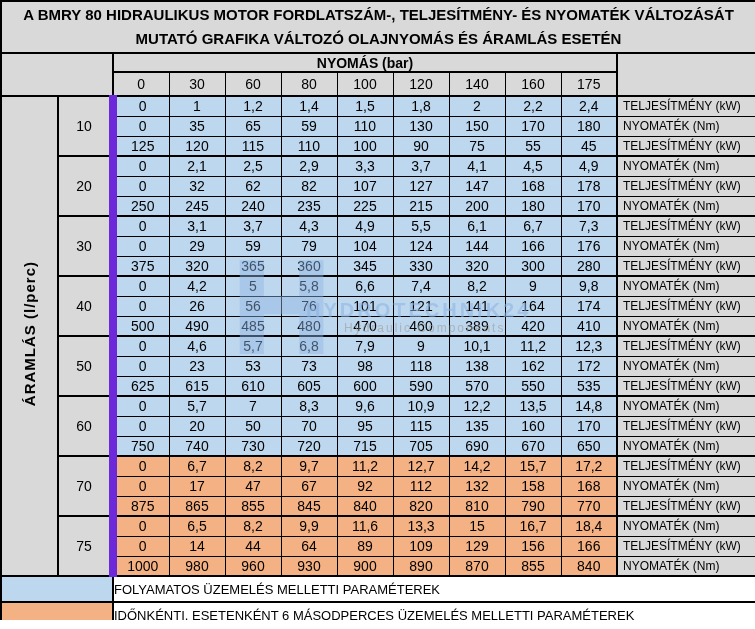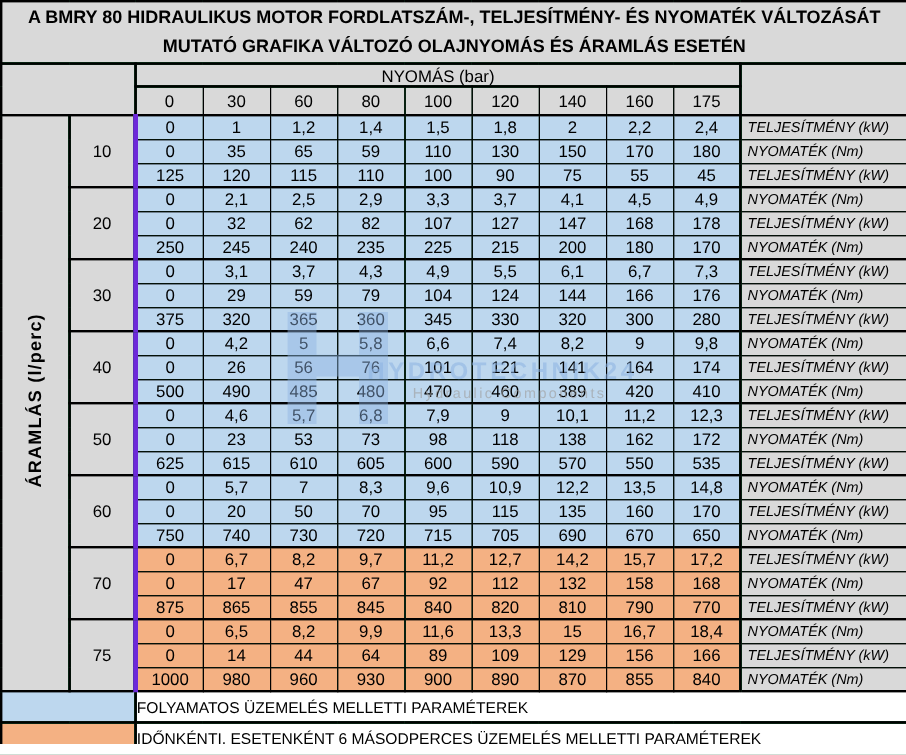--- a/index.html
+++ b/index.html
@@ -1,48 +1,48 @@
 <!DOCTYPE html>
 <html><head>
 <meta charset="utf-8">
 <style>
   * { box-sizing: border-box; }
   html,body { margin:0; padding:0; background:#ffffff; }
   .sheet {
     width:755px; height:620px; position:relative; overflow:hidden;
-    font-family:"Liberation Sans", sans-serif; color:#000; background:#14532d;
+    font-family:"Liberation Sans", sans-serif; color:#000; background:#0f172a;
   }
   table { border-collapse:collapse; width:755px; table-layout:fixed; }
   td {
     border:1px solid #000; padding:0; text-align:center;
     overflow:hidden; white-space:nowrap; vertical-align:middle;
   }
   .title-cell {
     height:52px; background:var(--gray,#D9D9D9); font-weight:bold;
     font-size:15px; line-height:1.6; border:2px solid #000;
   }
   .corner { background:var(--gray,#D9D9D9); border:2px solid #000; }
   .nyomas-cell {
-    height:19px; background:var(--gray,#D9D9D9); font-weight:normal;
+    height:19px; background:var(--gray,#D9D9D9); font-weight:bold;
     font-size:14px; border:2px solid #000;
   }
   .head-num { height:24px; background:var(--gray,#D9D9D9); font-size:14px; border-bottom:2px solid #000; }
   .axis-cell { background:var(--gray,#D9D9D9); border:2px solid #000; }
   .vert {
     writing-mode:vertical-rl; transform:rotate(180deg);
     font-weight:bold; font-size:15px; letter-spacing:1px;
   }
-  .flow-cell { background:var(--gray,#D9D9D9); font-size:14px; border-right:4px solid #6d28d9; }
+  .flow-cell { background:var(--gray,#D9D9D9); font-size:14px; border-right:8px solid #6d28d9; }
   .val { font-size:14px; height:20px; }
   .blue { background:var(--blue,#BDD7EE); }
   .orange { background:var(--orange,#F4B183); }
   .grp-top td { border-top-width:2px; }
   .row-label {
     text-align:left; padding-left:5px; font-size:12px;
-    background:var(--gray,#D9D9D9); border-left:2px solid #000;font-style:italic;
+    background:var(--gray,#D9D9D9); border-left:2px solid #000;
   }
   .legend-swatch { border:2px solid #000; }
   .legend-text {
     text-align:left; padding-left:0; font-size:13px; background:#fff;
     border:2px solid #000;
   }
   .legend-row-1 td { height:26px; }
   .legend-row-2 td { height:27px; }
   .watermark { position:absolute; left:0; top:0; width:755px; height:629px; pointer-events:none; }
   .wm-logo {

